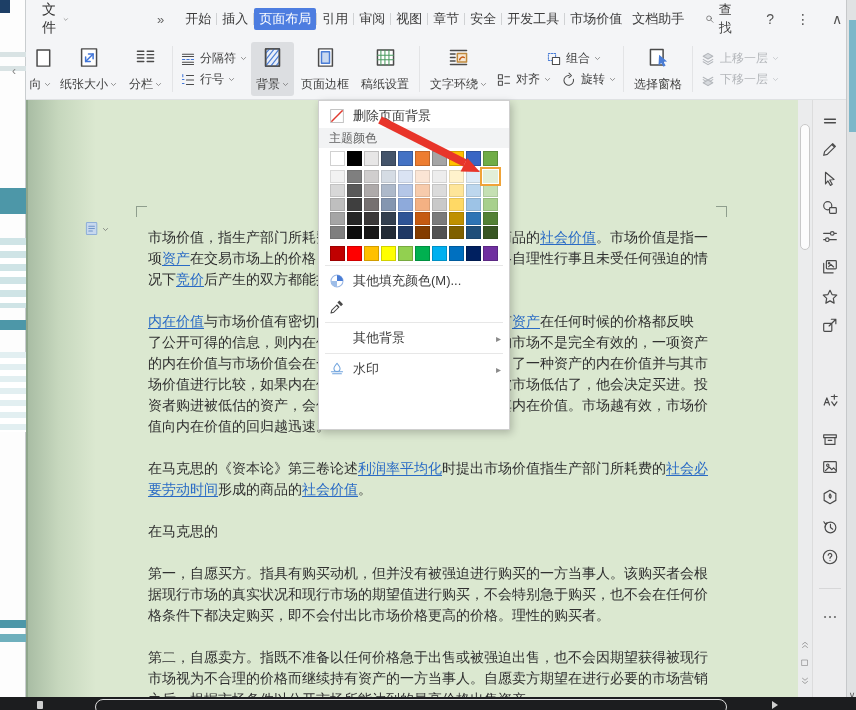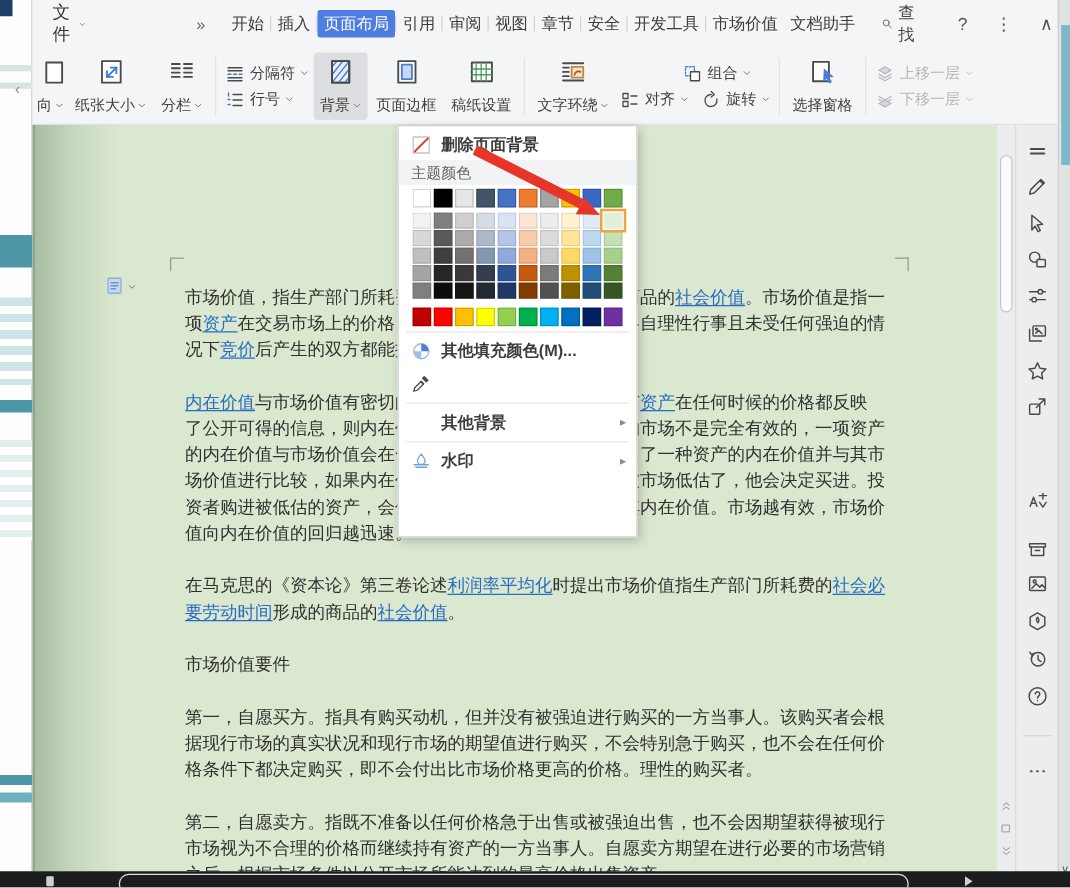--- a/index.html
+++ b/index.html
@@ -78,21 +78,21 @@
   
   .taskbar { position:absolute; left:0; top:697px; width:856px; height:13px; background:#1c1d1f; }
   .tb-ic { position:absolute; left:37px; top:4px; width:6px; height:8px; background:#cfcfcf; border-radius:1px; }
   .tb-pill { position:absolute; left:95px; top:2px; width:632px; height:16px; border:1.5px solid #dedede; border-radius:8px; }
   .tb-play { position:absolute; left:772px; top:4px; width:0; height:0;
     border-left:6px solid #d0d0d0; border-top:4px solid transparent; border-bottom:4px solid transparent; }
 
   
   .menu { position:absolute; left:318px; top:100px; width:192px; height:330px; background:#ffffff;
     border:1px solid #cfcfcf; box-shadow:2px 3px 8px rgba(0,0,0,.22); z-index:20; padding-top:3px; font-size:13px; color:#3d3d3d; }
-  .mi { height:24px; display:flex; align-items:center; gap:8px; padding:0 8px 0 10px; cursor:default;font-weight:bold; }
+  .mi { height:24px; display:flex; align-items:center; gap:8px; padding:0 8px 0 10px; cursor:default; }
   .mi.tall { height:26px; }
   .mi .sublbl { flex:1; }
   .subarr { color:#8a8a8a; font-size:10px; }
   .mhead { height:20px; line-height:20px; background:#f2f3f4; color:#5f5f5f; font-size:12px; padding-left:10px; }
   .swatches { display:flex; gap:2px; padding:3px 0 2px 11px; }
   .sw { width:15px; height:15px; box-shadow:inset 0 0 0 1px rgba(0,0,0,.18); }
   .tints { padding:2px 0 3px 11px; }
   .trow { display:flex; gap:2px; margin-bottom:1px; }
   .tc { width:15px; height:13px; box-shadow:inset 0 0 0 1px rgba(0,0,0,.10); }
   .tc.sel { position:relative; z-index:2; box-shadow:0 0 0 1px #fff, 0 0 0 3px var(--hl,#f0a338); }
@@ -472,21 +472,21 @@
         <div class="tline" style="top: 148px;"><span>项</span><span class="lnk">资产</span><span>在交易市场上的价格，它是自愿买方和自愿卖方在各自理性行事且未受任何强迫的情</span></div>
         <div class="tline" style="top: 169px;"><span>况下</span><span class="lnk">竞价</span><span>后产生的双方都能接受的价格。</span></div>
         <div class="tline" style="top: 211px;"><span class="lnk">内在价值</span><span>与市场价值有密切的关系。如果市场是有效的，有</span><span class="lnk">资产</span><span>在任何时候的价格都反映</span></div>
         <div class="tline" style="top: 232px;"><span>了公开可得的信息，则内在价值与市场价值相等。现实中的市场不是完全有效的，一项资产</span></div>
         <div class="tline" style="top: 253px;"><span>的内在价值与市场价值会在一段时间不相等。投资者估计出了一种资产的内在价值并与其市</span></div>
         <div class="tline" style="top: 274px;"><span>场价值进行比较，如果内在价值比市场价值高的话，说明被市场低估了，他会决定买进。投</span></div>
         <div class="tline" style="top: 295px;"><span>资者购进被低估的资产，会促使该资产的价格上涨，回归其内在价值。市场越有效，市场价</span></div>
         <div class="tline" style="top: 316px;"><span>值向内在价值的回归越迅速。</span></div>
         <div class="tline" style="top: 358px;"><span>在马克思的《资本论》第三卷论述</span><span class="lnk">利润率平均化</span><span>时提出市场价值指生产部门所耗费的</span><span class="lnk">社会必</span></div>
         <div class="tline" style="top: 379px;"><span class="lnk">要劳动时间</span><span>形成的商品的</span><span class="lnk">社会价值</span><span>。</span></div>
-        <div class="tline" style="top: 421px;"><span>市场价值要件</span></div>
+        <div class="tline" style="top: 421px;"><span>在马克思的</span></div>
         <div class="tline" style="top: 463px;"><span>第一，自愿买方。指具有购买动机，但并没有被强迫进行购买的一方当事人。该购买者会根</span></div>
         <div class="tline" style="top: 484px;"><span>据现行市场的真实状况和现行市场的期望值进行购买，不会特别急于购买，也不会在任何价</span></div>
         <div class="tline" style="top: 505px;"><span>格条件下都决定购买，即不会付出比市场价格更高的价格。理性的购买者。</span></div>
         <div class="tline" style="top: 547px;"><span>第二，自愿卖方。指既不准备以任何价格急于出售或被强迫出售，也不会因期望获得被现行</span></div>
         <div class="tline" style="top: 568px;"><span>市场视为不合理的价格而继续持有资产的一方当事人。自愿卖方期望在进行必要的市场营销</span></div>
         <div class="tline" style="top: 589px;"><span>之后，根据市场条件以公开市场所能达到的最高价格出售资产。</span></div>
       </div>
   </div>
 
   <div class="vscroll">

